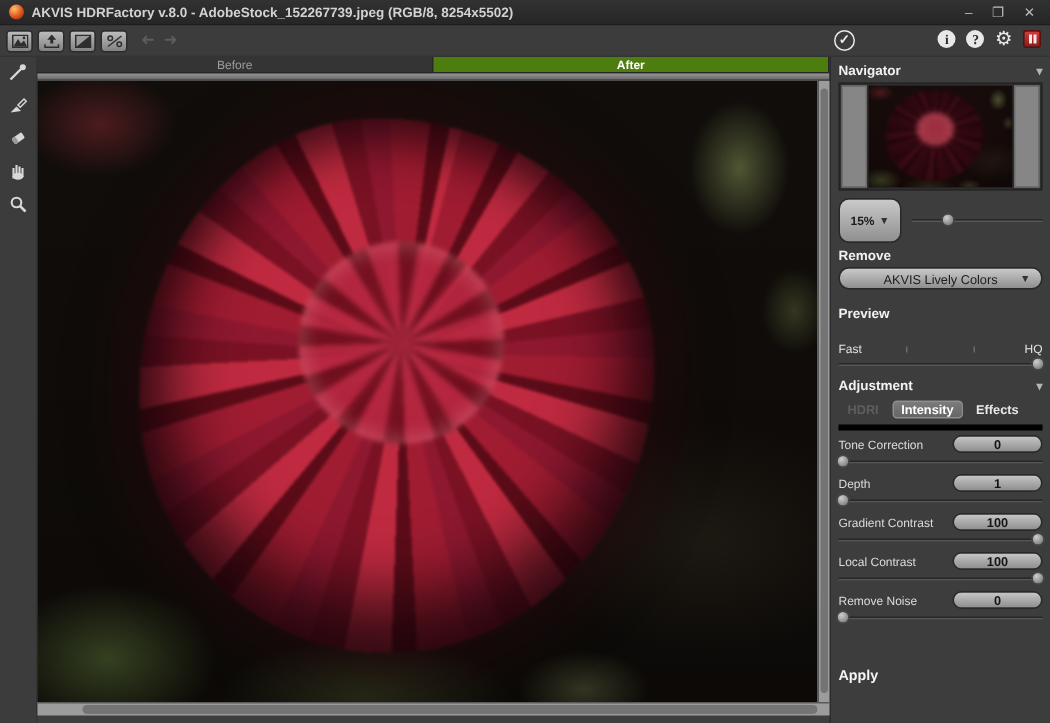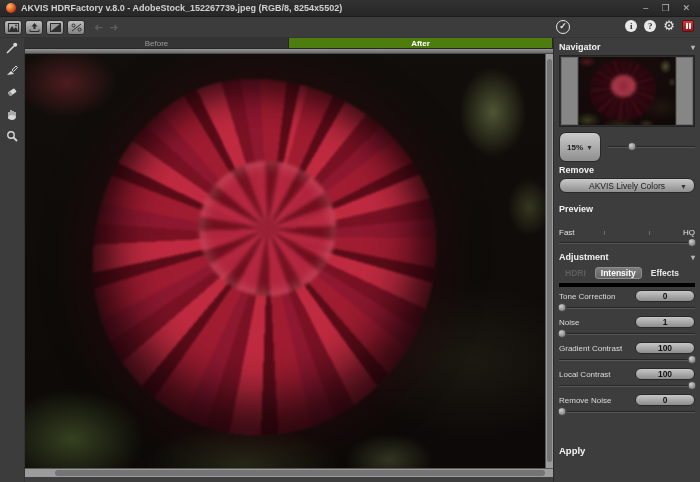--- a/index.html
+++ b/index.html
@@ -324,21 +324,21 @@
       <span class="vbox">0</span>
     </div>
     <div class="slider param-slider">
       <div class="track"></div>
       <div class="handle" style="left: 2%;"></div>
     </div>
   </div>
 
   <div class="param">
     <div class="param-top">
-      <span class="plabel">Noise</span>
+      <span class="plabel">Depth</span>
       <span class="vbox">1</span>
     </div>
     <div class="slider param-slider">
       <div class="track"></div>
       <div class="handle" style="left: 2%;"></div>
     </div>
   </div>
 
   <div class="param">
     <div class="param-top">

